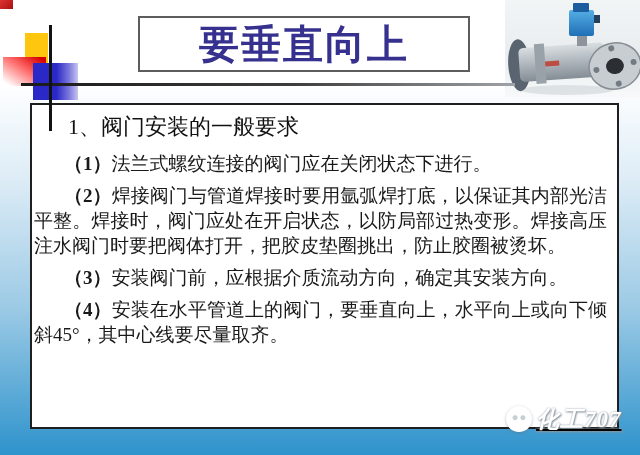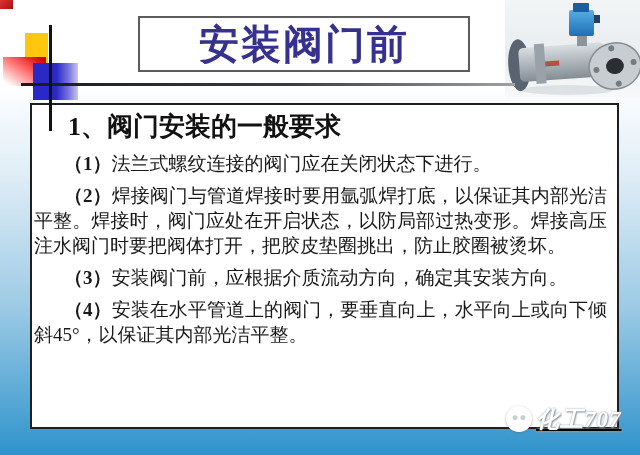--- a/index.html
+++ b/index.html
@@ -41,21 +41,21 @@
     background:linear-gradient(180deg,#f2f5f6 0%,#e9edef 55%,#f7f9fa 100%);
   }
   
   .content-box{
     position:absolute;left:30px;top:103px;width:589px;height:326px;box-sizing:border-box;
     background:#fff;border:2px solid #1f1f1f;
     padding:4px 10px 0 2px;z-index:4;
   }
   .content-box h2{
     margin:2px 0 8px 0;padding-left:34px;
-    font-size:26px;line-height:32px;font-weight:bold;color:#111;
+    font-size:22px;line-height:32px;font-weight:normal;color:#111;
   }
   .content-box p{
     margin:7px 0 0 0;font-size:19px;line-height:25px;color:#191919;
     text-indent:30px;text-align:justify;
   }
   .content-box p b{font-weight:bold;}
   
   .watermark{
     position:absolute;left:506px;top:402px;height:34px;
     display:flex;align-items:center;gap:4px;z-index:10;text-decoration:underline;
@@ -82,21 +82,21 @@
   <div class="blue-bg"></div>
 
   <div class="corner-red"></div>
   <div class="sq-yellow"></div>
   <div class="sq-redgrad"></div>
   <div class="sq-blue"></div>
   <div class="hline"></div>
   <div class="vline"></div>
 
   <div class="title-box">
-    <span>安装阀门前</span>
+    <span>要垂直向上</span>
   </div>
 
   <div class="valve">
     <svg width="135" height="98" viewBox="0 0 135 98">
       <defs>
         <linearGradient id="metal" x1="0" y1="0" x2="0" y2="1">
           <stop offset="0" stop-color="#d9dee1"></stop>
           <stop offset="0.5" stop-color="#aeb6bc"></stop>
           <stop offset="1" stop-color="#848d94"></stop>
         </linearGradient>
@@ -125,21 +125,21 @@
         <circle cx="129" cy="66" r="3" fill="#747c83"></circle>
       </g>
     </svg>
   </div>
 
   <div class="content-box">
     <h2>1、阀门安装的一般要求</h2>
     <p><b>（1）</b><span>法兰式螺纹连接的阀门应在关闭状态下进行。</span></p>
     <p><b>（2）</b><span>焊接阀门与管道焊接时要用氩弧焊打底，以保证其内部光洁平整。焊接时，阀门应处在开启状态，以防局部过热变形。焊接高压注水阀门时要把阀体打开，把胶皮垫圈挑出，防止胶圈被烫坏。</span></p>
     <p><b>（3）</b><span>安装阀门前，应根据介质流动方向，确定其安装方向。</span></p>
-    <p><b>（4）</b><span>安装在水平管道上的阀门，要垂直向上，水平向上或向下倾斜45°，以保证其内部光洁平整。</span></p>
+    <p><b>（4）</b><span>安装在水平管道上的阀门，要垂直向上，水平向上或向下倾斜45°，其中心线要尽量取齐。</span></p>
   </div>
 
   <div class="watermark">
     <span class="wm-logo"></span>
     <span class="wm-text">化工707</span>
   </div>
 
 </div>
 
 </body></html>

